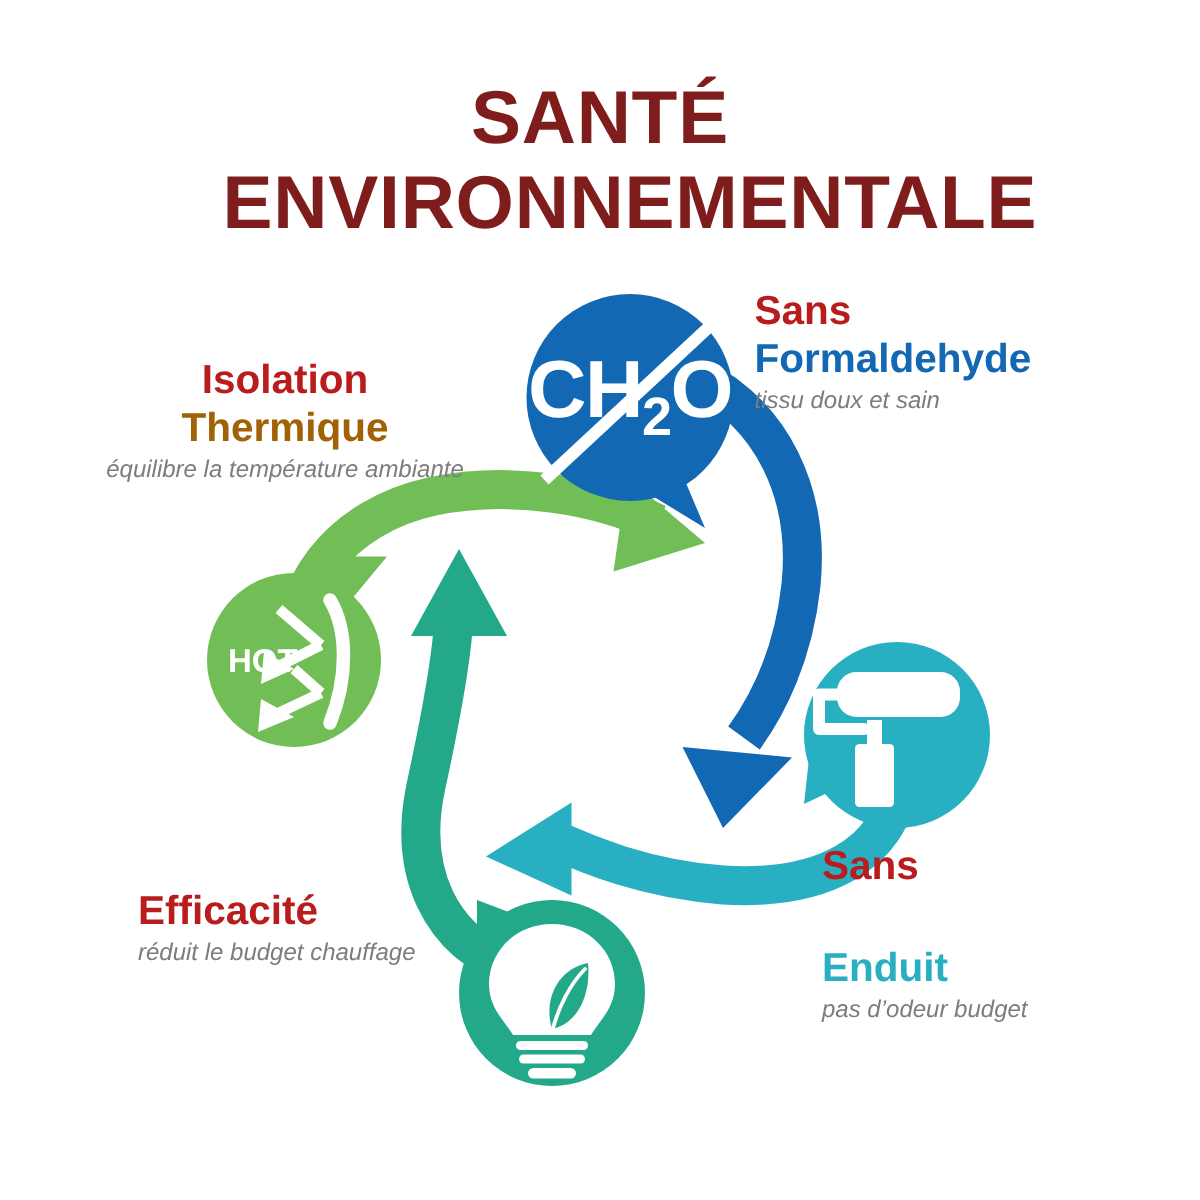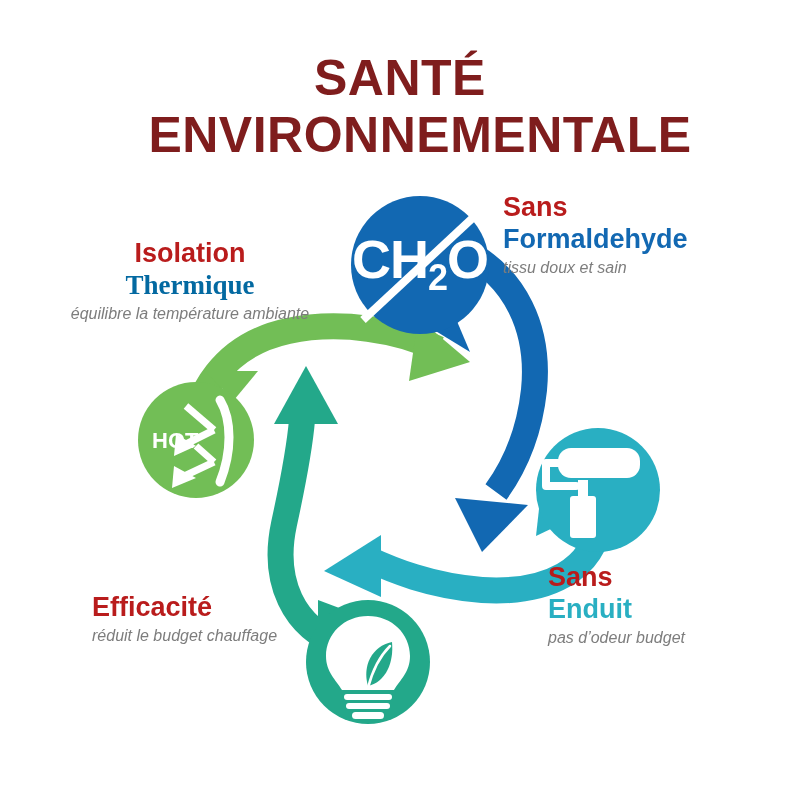--- a/index.html
+++ b/index.html
@@ -65,23 +65,23 @@
     line-height: 1.22;
     color: #7d7d7d;
     margin-top: 2px;
   }
 
   #blk-isolation      { left: 40px;  top: 238px; width: 300px; text-align: center; }
   #blk-formaldehyde   { left: 503px; top: 192px; width: 290px; text-align: left; }
   #blk-enduit         { left: 548px; top: 562px; width: 250px; text-align: left; }
   #blk-energetique    { left: 92px;  top: 592px; width: 260px; text-align: left; }
 
-  #blk-isolation    .t2 { color: #0369a1; font-family: Liberation Serif, serif; }
+  #blk-isolation    .t2 { color: #a16207; }
   #blk-formaldehyde .t2 { color: #1268B2; }
-  #blk-enduit       .t2 { color: #29AFC2; }
+  #blk-enduit       .t2 { color: #29AFC2; margin-top: 36px; }
   #blk-energetique  .t2 { color: #23A88A; }
 </style>
 </head>
 <body>
 
 <div id="page">
 
   <div id="title">
     <span class="l1">SANTÉ</span>
     <span class="l2">ENVIRONNEMENTALE</span>

